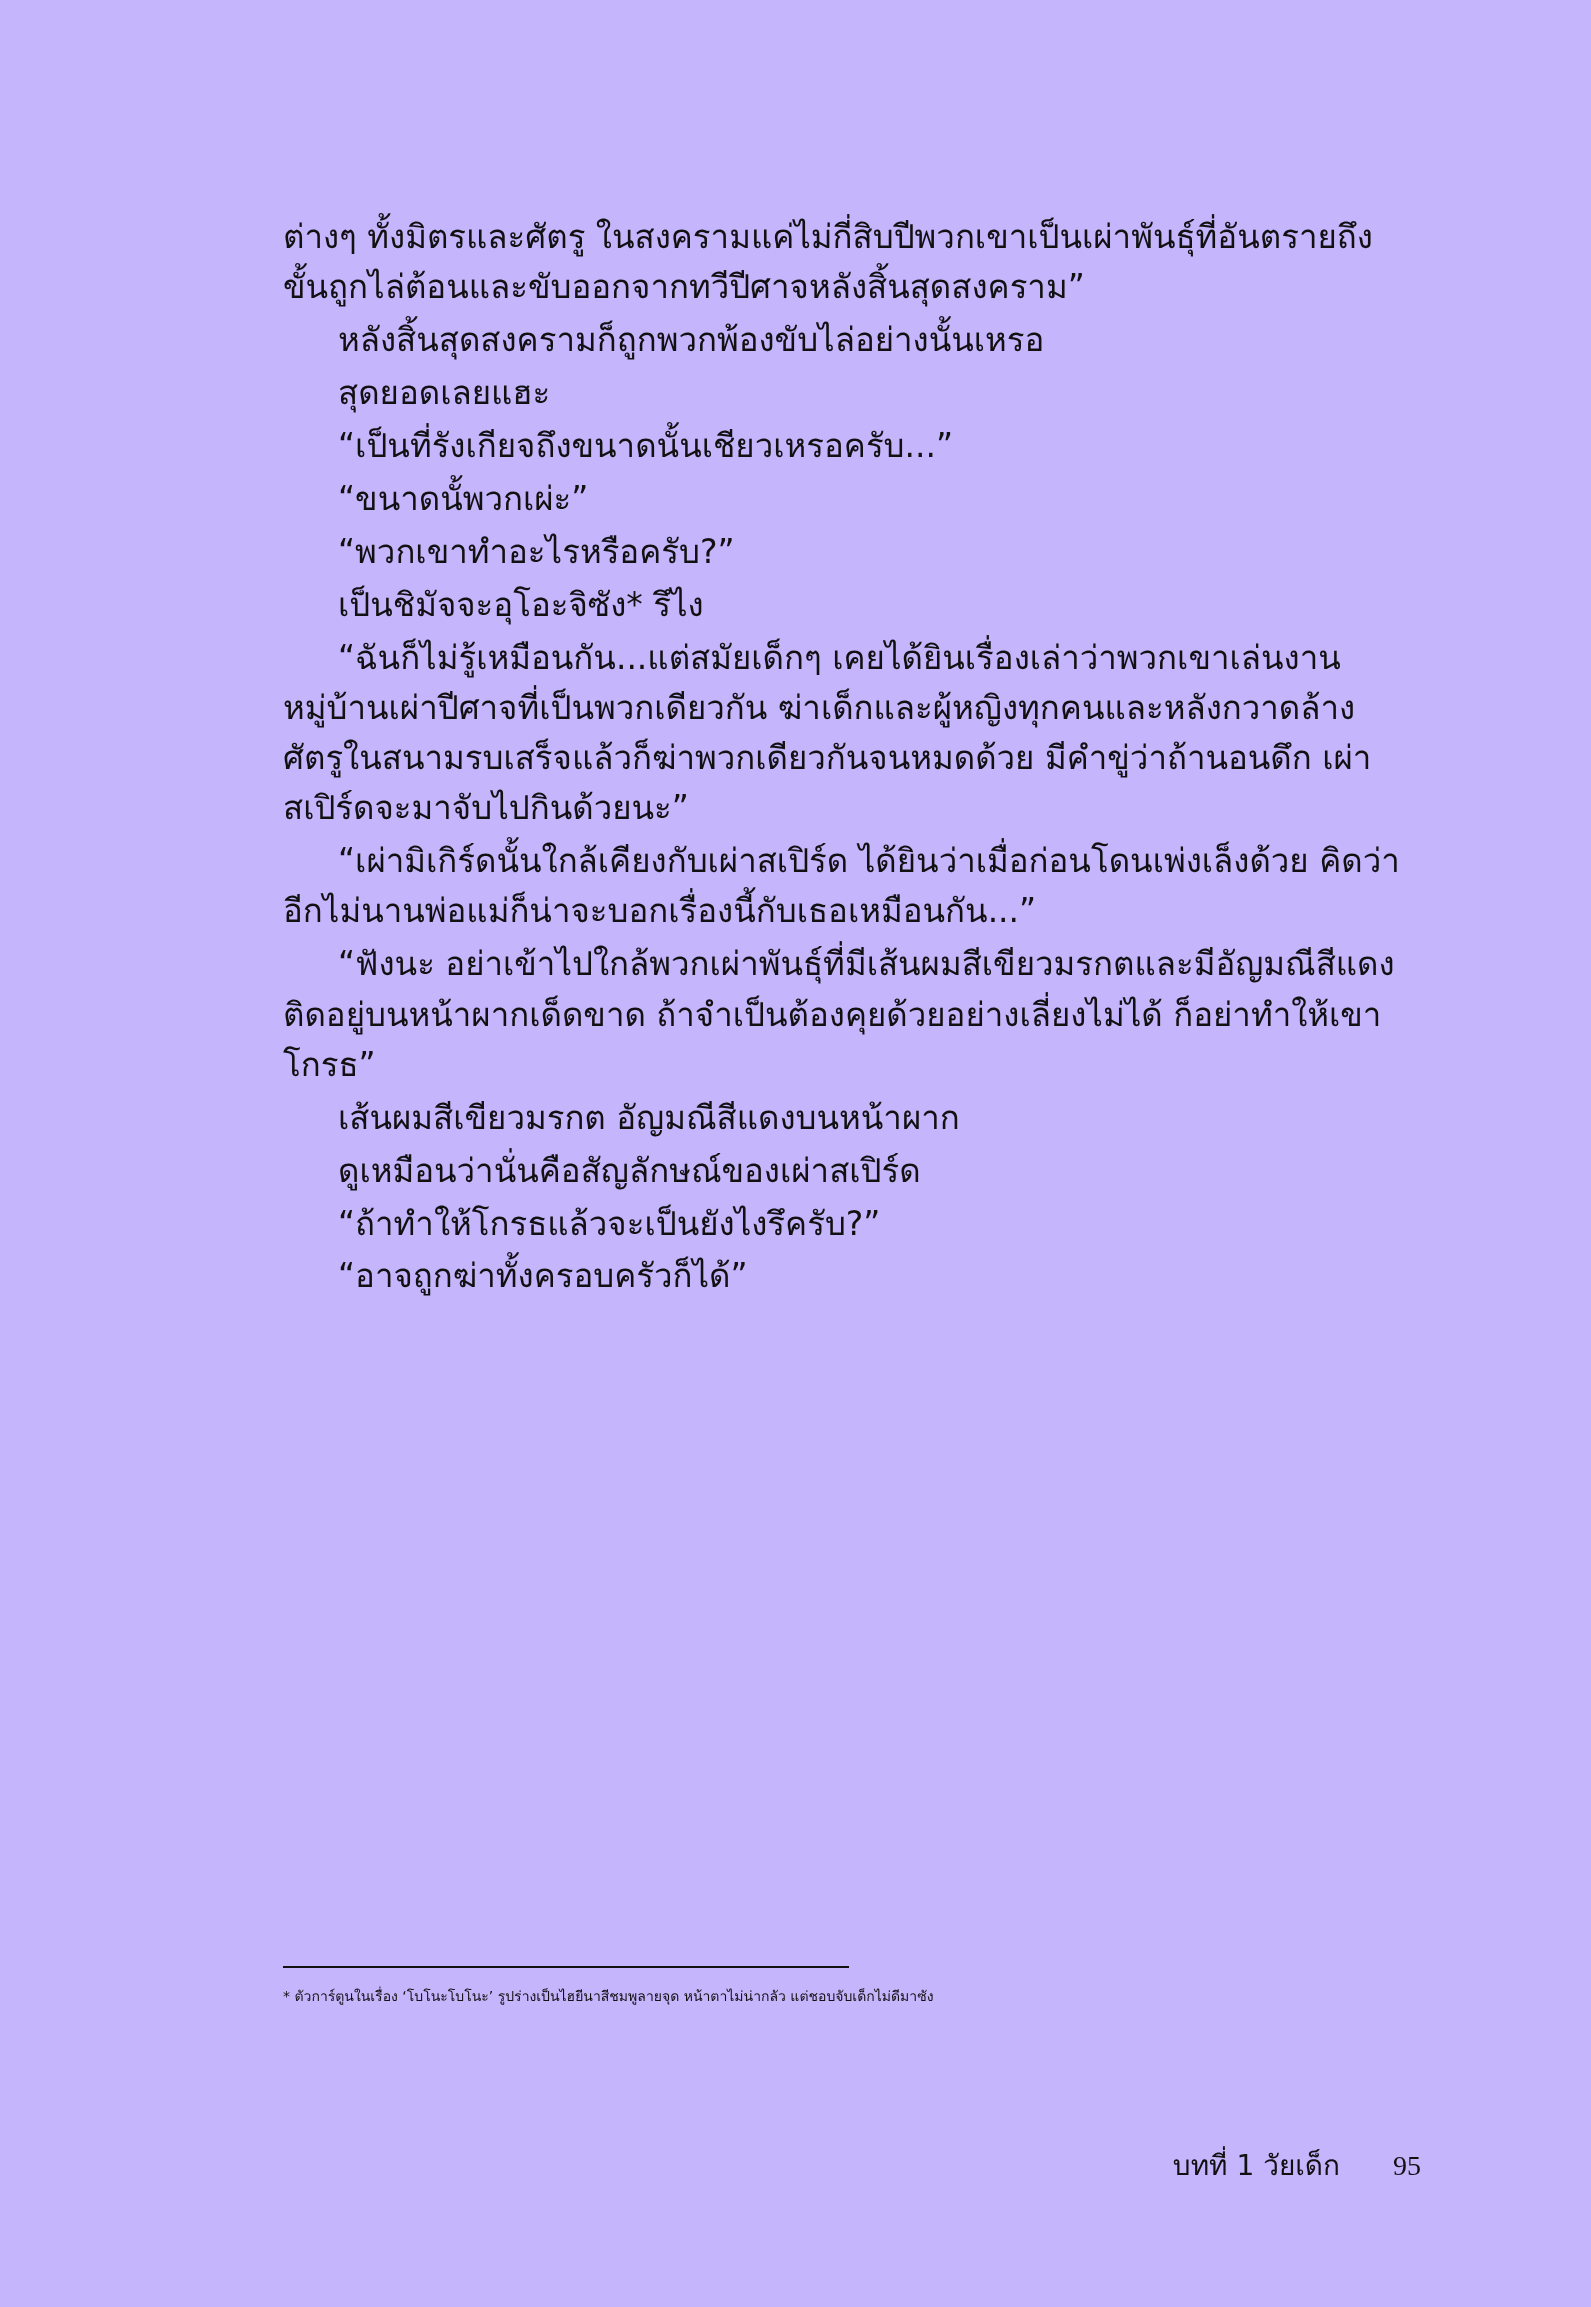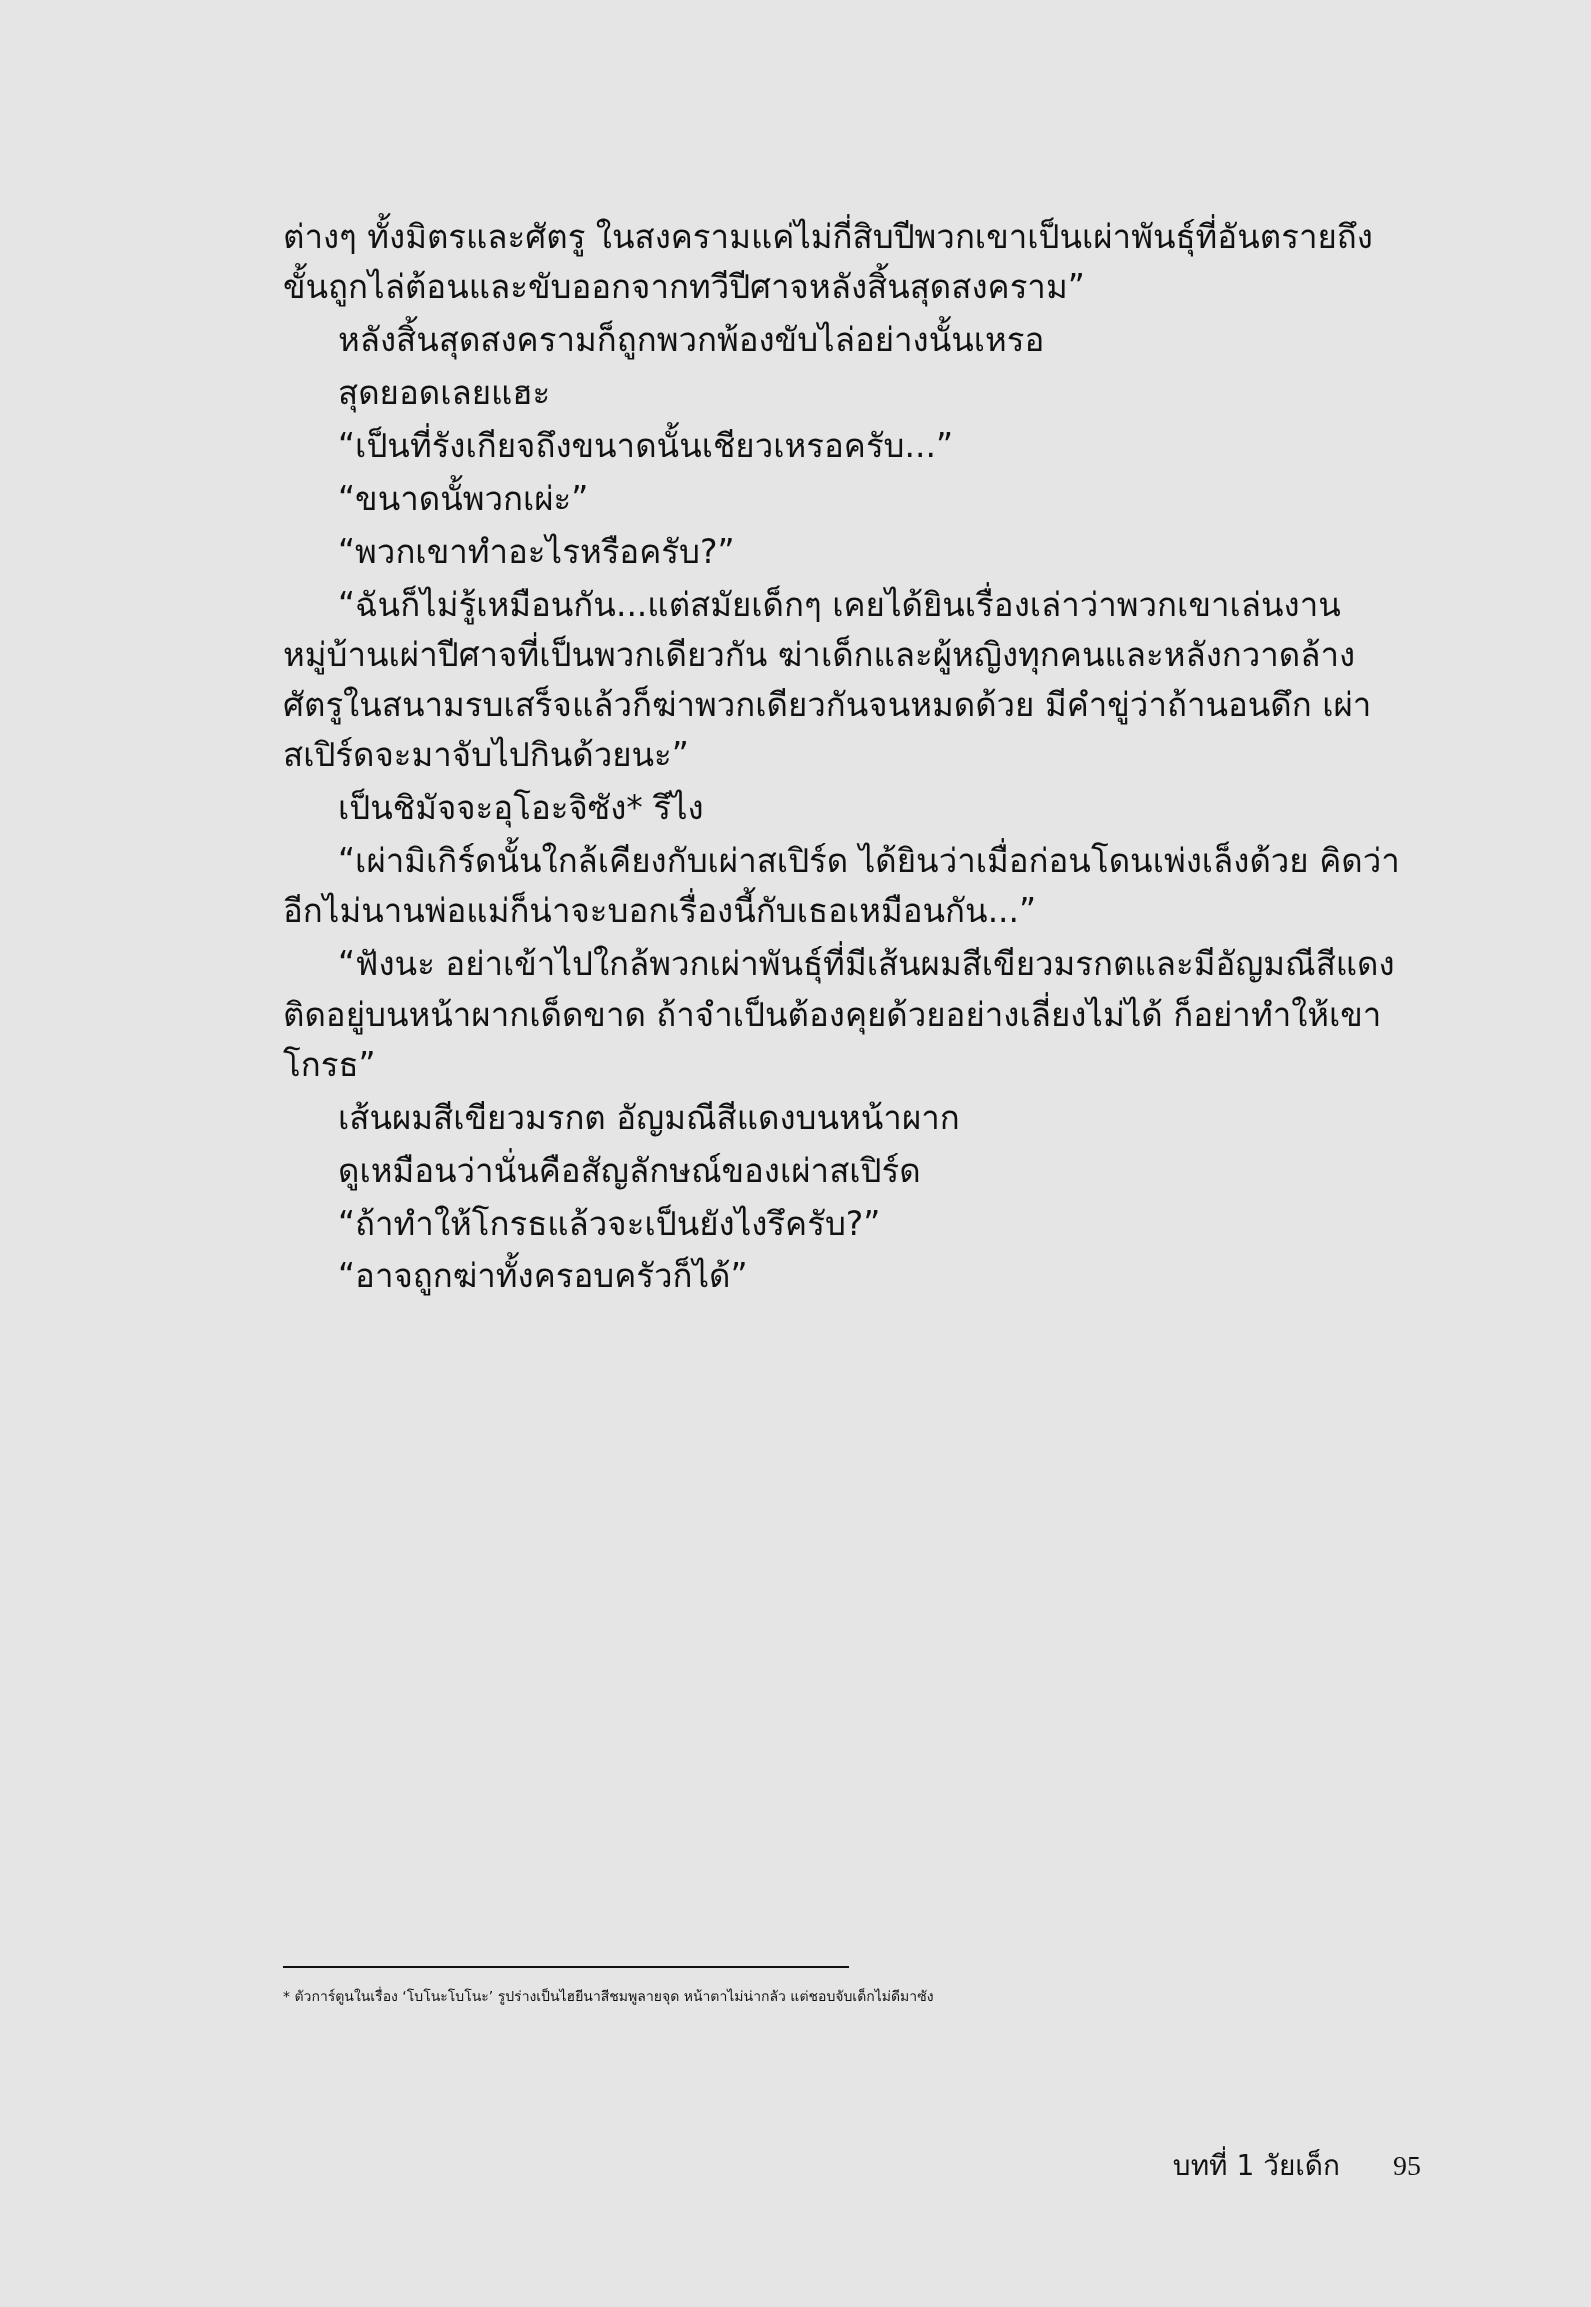--- a/index.html
+++ b/index.html
@@ -14,21 +14,21 @@
     color: #000000;
     position: relative;
     overflow: hidden;
   }
   .page {
     position: absolute;
     top: 0;
     left: 0;
     width: 1591px;
     height: 2307px;
-    background: #e5e5e5;
+    background: #c4b5fd;
   }
   .content {
     position: absolute;
     left: 283px;
     top: 212px;
     width: 1132px;
   }
   .para {
     font-size: 33px;
     line-height: 1.52;
@@ -86,22 +86,22 @@
 
 <div class="page">
 
   <div class="content">
     <p class="para block">ต่างๆ ทั้งมิตรและศัตรู ในสงครามแค่ไม่กี่สิบปีพวกเขาเป็นเผ่าพันธุ์ที่อันตรายถึงขั้นถูกไล่ต้อนและขับออกจากทวีปีศาจหลังสิ้นสุดสงคราม”</p>
     <p class="para indent">หลังสิ้นสุดสงครามก็ถูกพวกพ้องขับไล่อย่างนั้นเหรอ</p>
     <p class="para indent">สุดยอดเลยแฮะ</p>
     <p class="para indent">“เป็นที่รังเกียจถึงขนาดนั้นเชียวเหรอครับ...”</p>
     <p class="para indent">“ขนาดนั้พวกเผ่ะ”</p>
     <p class="para indent">“พวกเขาทำอะไรหรือครับ?”</p>
+    <p class="para indent">เป็นชิมัจจะอุโอะจิซัง* รึไง</p>
     <p class="para indent">“ฉันก็ไม่รู้เหมือนกัน...แต่สมัยเด็กๆ เคยได้ยินเรื่องเล่าว่าพวกเขาเล่นงานหมู่บ้านเผ่าปีศาจที่เป็นพวกเดียวกัน ฆ่าเด็กและผู้หญิงทุกคนและหลังกวาดล้างศัตรูในสนามรบเสร็จแล้วก็ฆ่าพวกเดียวกันจนหมดด้วย มีคำขู่ว่าถ้านอนดึก เผ่าสเปิร์ดจะมาจับไปกินด้วยนะ”</p>
-    <p class="para indent">เป็นชิมัจจะอุโอะจิซัง* รึไง</p>
     <p class="para indent">“เผ่ามิเกิร์ดนั้นใกล้เคียงกับเผ่าสเปิร์ด ได้ยินว่าเมื่อก่อนโดนเพ่งเล็งด้วย คิดว่าอีกไม่นานพ่อแม่ก็น่าจะบอกเรื่องนี้กับเธอเหมือนกัน...”</p>
     <p class="para indent">“ฟังนะ อย่าเข้าไปใกล้พวกเผ่าพันธุ์ที่มีเส้นผมสีเขียวมรกตและมีอัญมณีสีแดงติดอยู่บนหน้าผากเด็ดขาด ถ้าจำเป็นต้องคุยด้วยอย่างเลี่ยงไม่ได้ ก็อย่าทำให้เขาโกรธ”</p>
     <p class="para indent">เส้นผมสีเขียวมรกต อัญมณีสีแดงบนหน้าผาก</p>
     <p class="para indent">ดูเหมือนว่านั่นคือสัญลักษณ์ของเผ่าสเปิร์ด</p>
     <p class="para indent">“ถ้าทำให้โกรธแล้วจะเป็นยังไงรึครับ?”</p>
     <p class="para indent">“อาจถูกฆ่าทั้งครอบครัวก็ได้”</p>
   </div>
 
   <div class="footnote-area">
     <div class="footnote-rule"></div>

